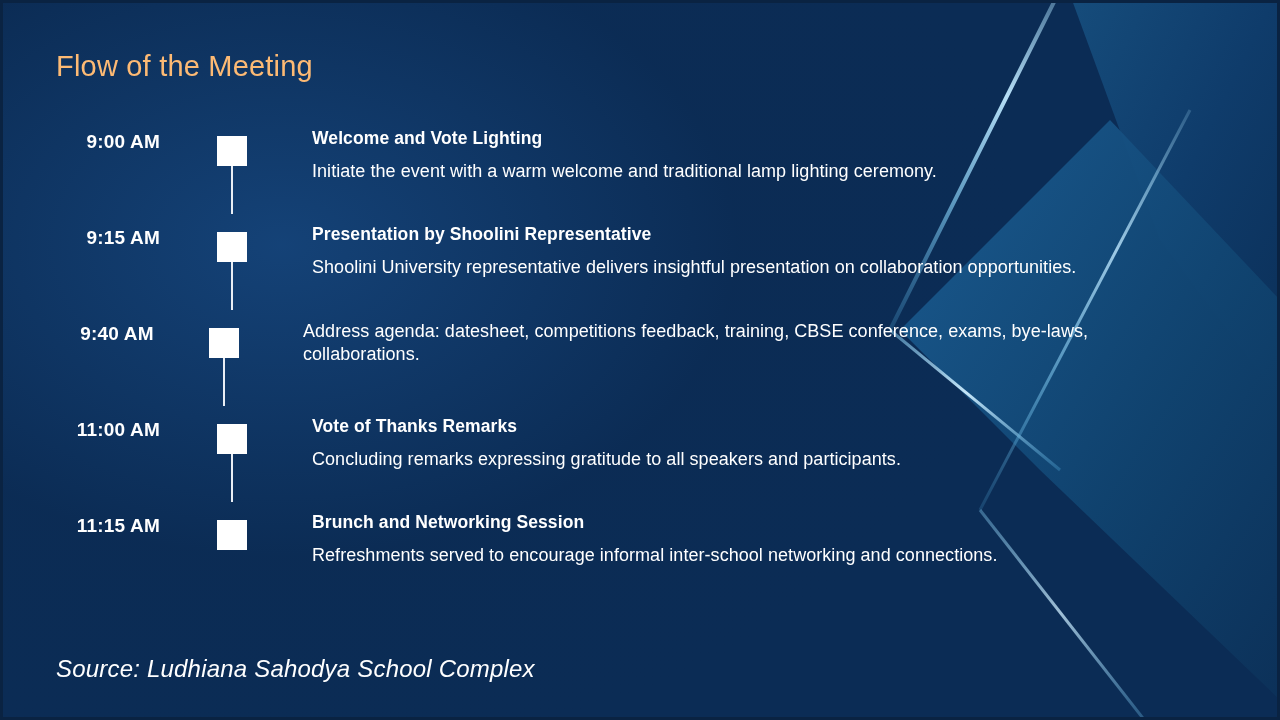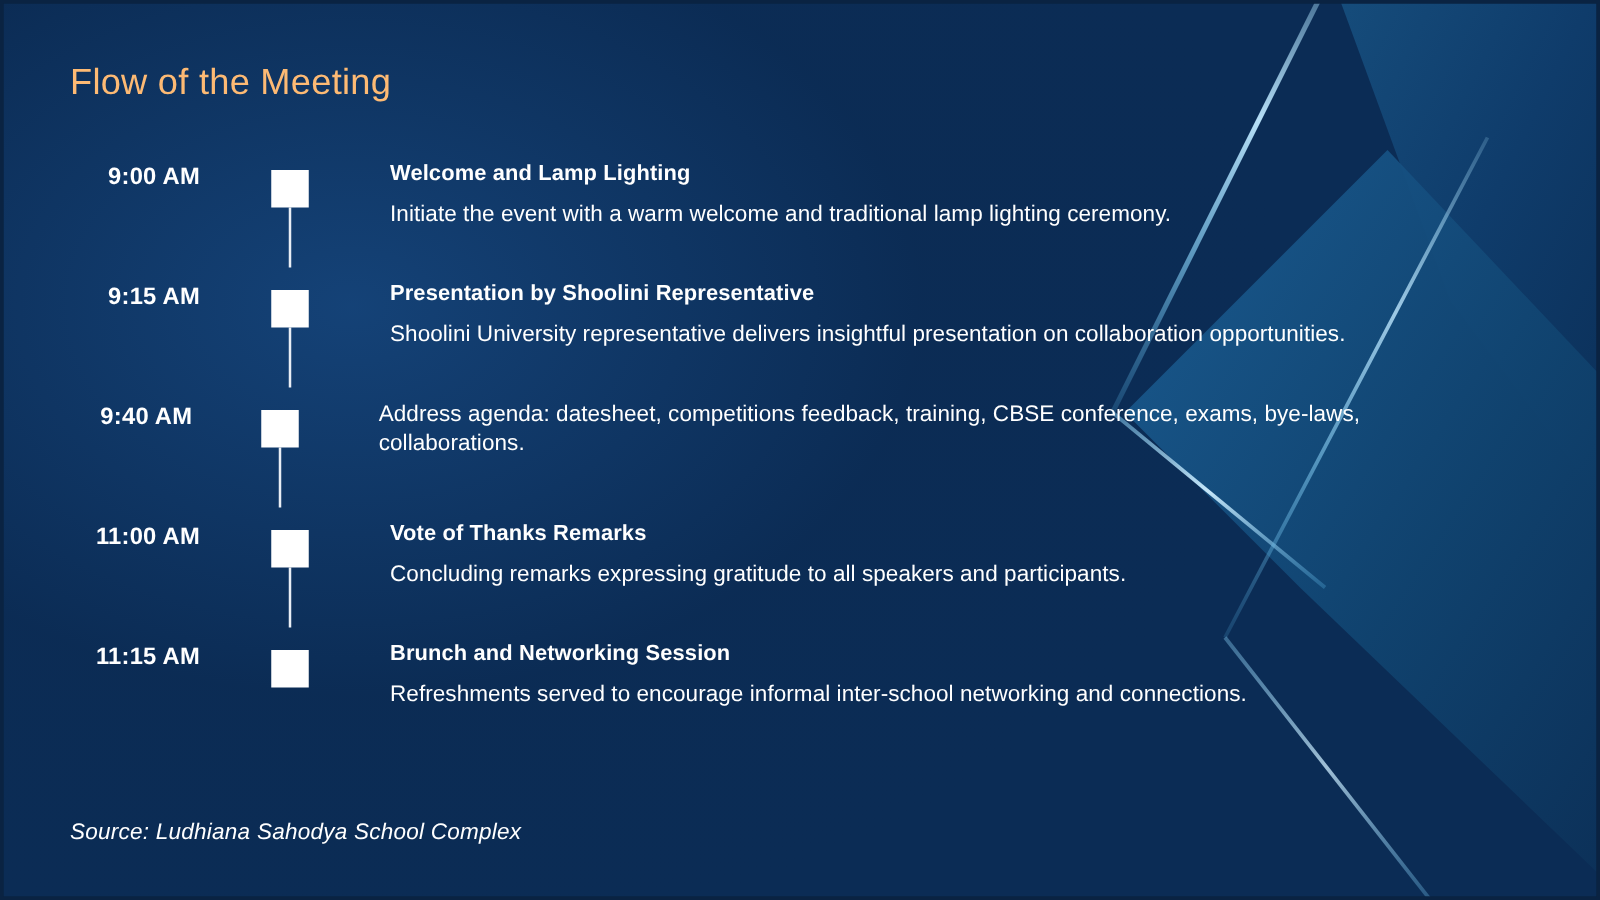--- a/index.html
+++ b/index.html
@@ -134,21 +134,21 @@
     font-weight: 400;
     line-height: 1.25;
     letter-spacing: 0.05px;
   }
 
   
   .source {
     position: absolute;
     left: 56px;
     top: 655px;
-    font-size: 18px;
+    font-size: 24px;
     font-style: italic;
     color: #ffffff;
     z-index: 10;
     letter-spacing: 0.2px;
   }
 </style>
 </head>
 <body>
 
 <div class="slide">
@@ -194,21 +194,21 @@
 
   <div class="timeline">
 
     <div class="row">
       <div class="time">9:00 AM</div>
       <div class="marker-col">
         <div class="node"></div>
         <div class="connector"></div>
       </div>
       <div class="content">
-        <div class="item-title">Welcome and Lamp Lighting</div>
+        <div class="item-title">Welcome and Vote Lighting</div>
         <div class="item-desc">Initiate the event with a warm welcome and traditional lamp lighting ceremony.</div>
       </div>
     </div>
 
     <div class="row">
       <div class="time">9:15 AM</div>
       <div class="marker-col">
         <div class="node"></div>
         <div class="connector"></div>
       </div>

